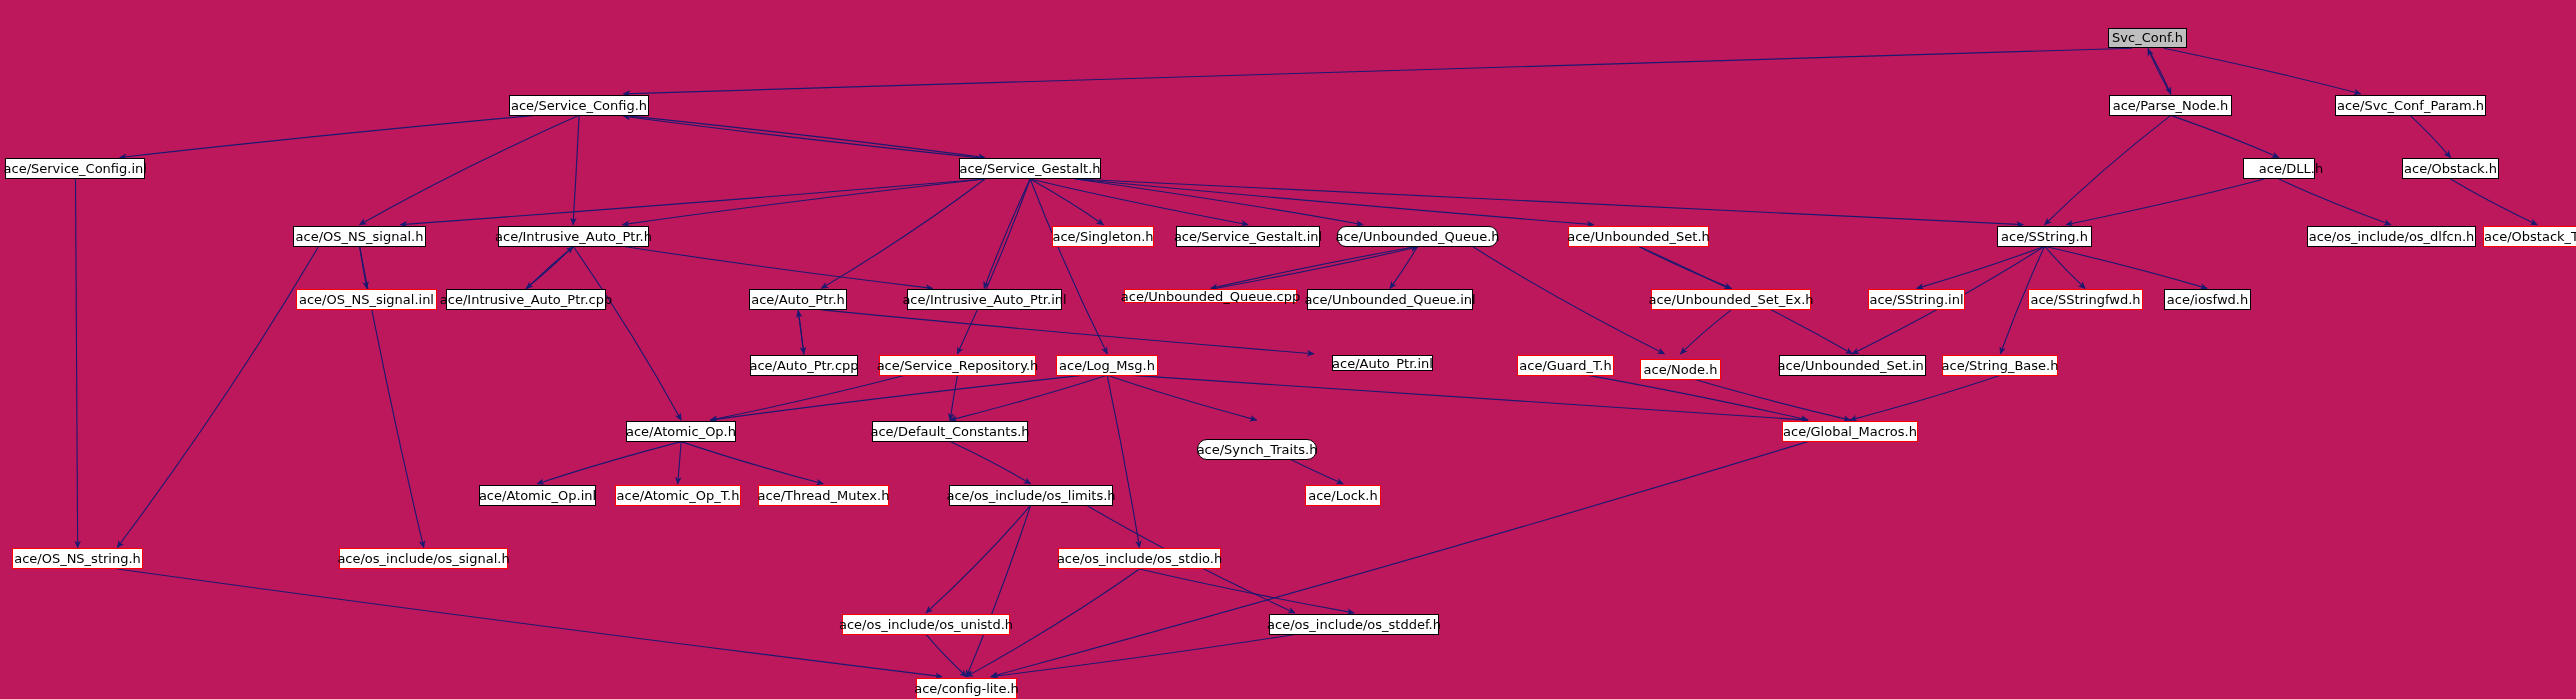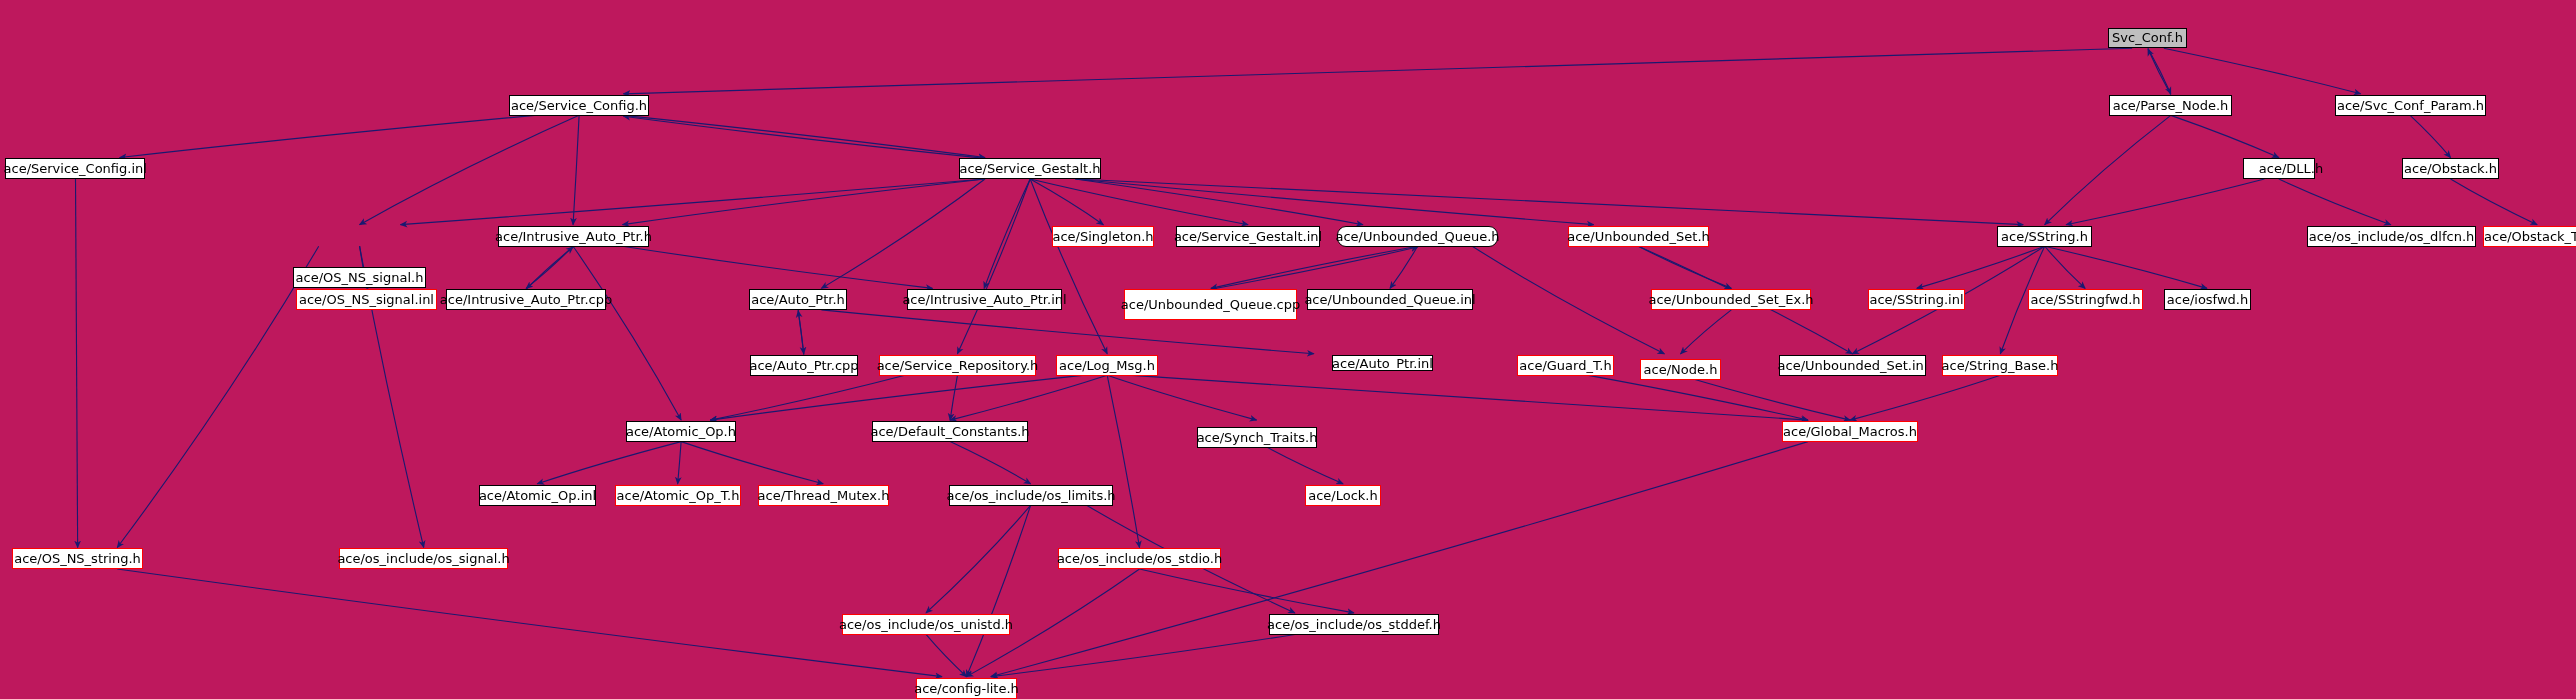--- a/index.html
+++ b/index.html
@@ -135,21 +135,21 @@
       </div>
       <div class="node" style="left: 959px; top: 158px; width: 142px; height: 20.7px;">
         <span>ace/Service_Gestalt.h</span>
       </div>
       <div class="node" style="left: 2243px; top: 158px; width: 72px; height: 20.7px; padding-left: 24px;">
         <span>ace/DLL.h</span>
       </div>
       <div class="node" style="left: 2402px; top: 158px; width: 97px; height: 20.7px;">
         <span>ace/Obstack.h</span>
       </div>
-      <div class="node" style="left: 293px; top: 226px; width: 133px; height: 20.7px; margin-top: 41px;">
+      <div class="node" style="left: 293px; top: 226px; width: 133px; height: 20.7px;">
         <span>ace/OS_NS_signal.h</span>
       </div>
       <div class="node" style="left: 498px; top: 226px; width: 151px; height: 20.7px;">
         <span>ace/Intrusive_Auto_Ptr.h</span>
       </div>
       <div class="node red" style="left: 1052px; top: 226px; width: 102px; height: 20.7px;">
         <span>ace/Singleton.h</span>
       </div>
       <div class="node" style="left: 1176px; top: 226px; width: 144px; height: 20.7px;">
         <span>ace/Service_Gestalt.inl</span>
@@ -174,21 +174,21 @@
       </div>
       <div class="node" style="left: 446px; top: 289px; width: 160px; height: 20.7px;">
         <span>ace/Intrusive_Auto_Ptr.cpp</span>
       </div>
       <div class="node" style="left: 749px; top: 289px; width: 98px; height: 20.7px;">
         <span>ace/Auto_Ptr.h</span>
       </div>
       <div class="node" style="left: 907px; top: 289px; width: 155px; height: 20.7px;">
         <span>ace/Intrusive_Auto_Ptr.inl</span>
       </div>
-      <div class="node red" style="left: 1124px; top: 289px; width: 173px; height: 31px;">
+      <div class="node red" style="left: 1124px; top: 289px; width: 173px; height: 14px;">
         <span>ace/Unbounded_Queue.cpp</span>
       </div>
       <div class="node" style="left: 1307px; top: 289px; width: 166px; height: 20.7px;">
         <span>ace/Unbounded_Queue.inl</span>
       </div>
       <div class="node red" style="left: 1651px; top: 289px; width: 160px; height: 20.7px;">
         <span>ace/Unbounded_Set_Ex.h</span>
       </div>
       <div class="node red" style="left: 1868px; top: 289px; width: 97px; height: 20.7px;">
         <span>ace/SString.inl</span>
@@ -222,21 +222,21 @@
       </div>
       <div class="node red" style="left: 1942px; top: 355px; width: 116px; height: 20.7px;">
         <span>ace/String_Base.h</span>
       </div>
       <div class="node" style="left: 626px; top: 421px; width: 110px; height: 20.7px;">
         <span>ace/Atomic_Op.h</span>
       </div>
       <div class="node" style="left: 872px; top: 421px; width: 156px; height: 20.7px;">
         <span>ace/Default_Constants.h</span>
       </div>
-      <div class="node" style="left: 1197px; top: 427px; width: 120px; height: 20.7px;">
+      <div class="node" style="left: 1197px; top: 439px; width: 120px; height: 20.7px; border-radius: 10px;">
         <span>ace/Synch_Traits.h</span>
       </div>
       <div class="node red" style="left: 1782px; top: 421px; width: 136px; height: 20.7px;">
         <span>ace/Global_Macros.h</span>
       </div>
       <div class="node" style="left: 479px; top: 485px; width: 117px; height: 20.7px;">
         <span>ace/Atomic_Op.inl</span>
       </div>
       <div class="node red" style="left: 615px; top: 485px; width: 126px; height: 20.7px;">
         <span>ace/Atomic_Op_T.h</span>

